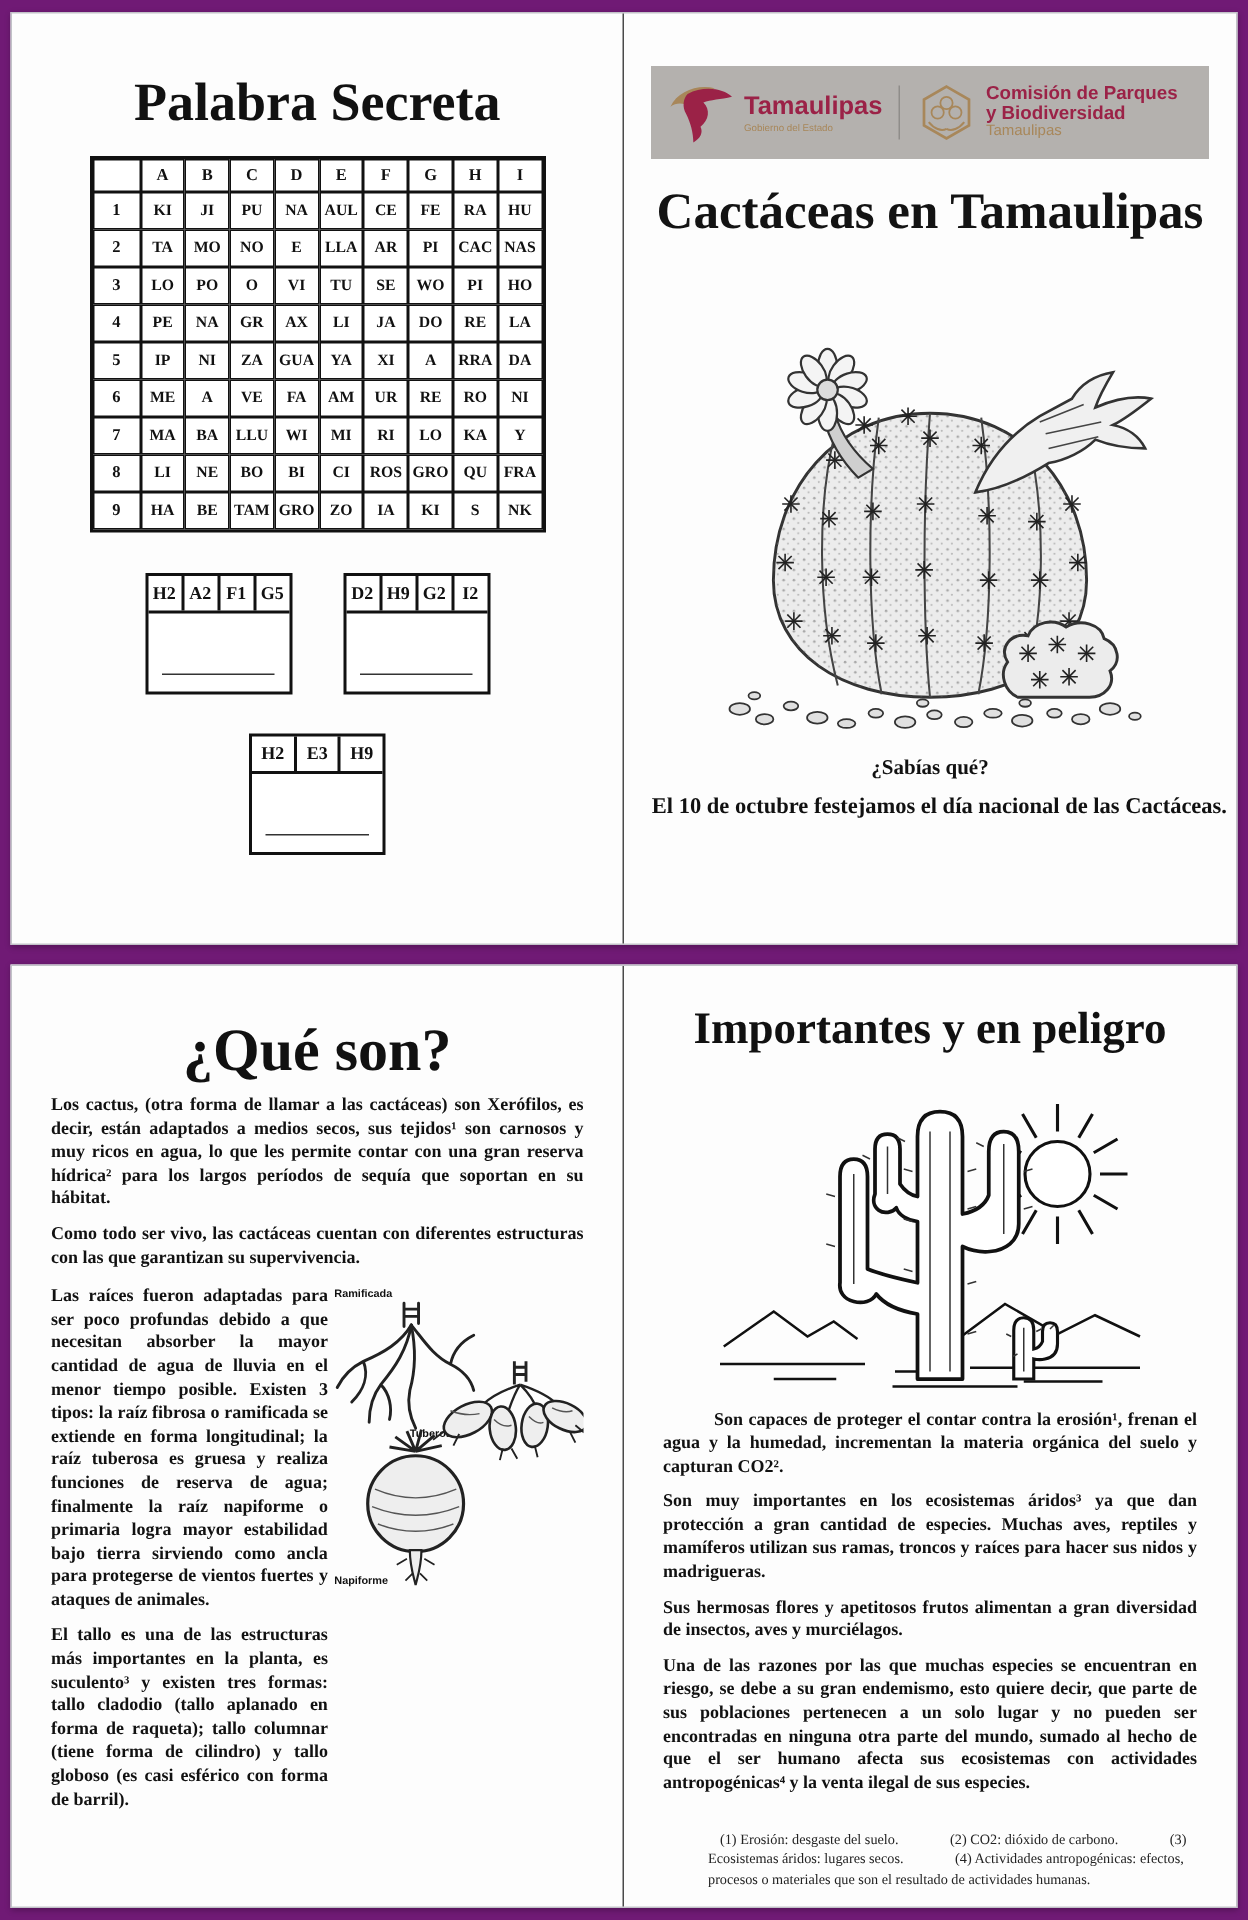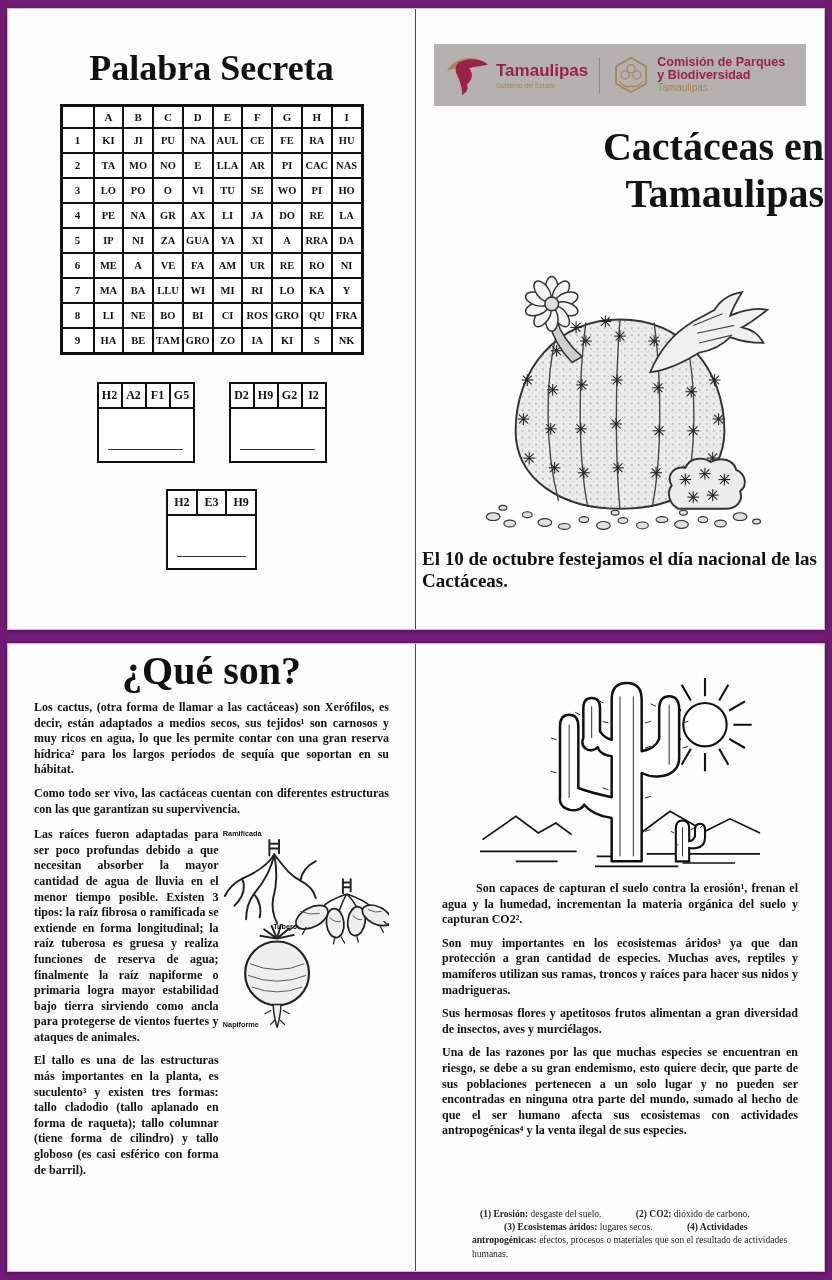--- a/index.html
+++ b/index.html
@@ -35,35 +35,35 @@
   
   .logo-strip{width:372px;margin:35px auto 0;background:#b4b1ae;height:62px;display:flex;
               align-items:center;padding:0 10px;box-sizing:border-box;gap:7px;}
   .logo-group{display:flex;align-items:center;gap:6px;}
   .state-text .state-name{font-family:"Liberation Sans",sans-serif;font-weight:bold;font-size:17px;color:#9b2247;}
   .state-text .state-sub{font-family:"Liberation Sans",sans-serif;font-size:6.5px;color:#a8875a;margin-top:1px;}
   .logo-divider{width:1px;height:36px;background:#8f8d8a;margin:0 4px;}
   .comm-text{line-height:1.05;}
   .comm-text .comm-line{font-family:"Liberation Sans",sans-serif;font-weight:bold;font-size:12.5px;color:#9b2247;}
   .comm-text .comm-sub{font-family:"Liberation Sans",sans-serif;font-size:10px;color:#a8875a;margin-top:1px;}
-  .p2-title{margin:17px 0 0;text-align:right;font-size:40px;font-weight:bold;color:#131313;}
+  .p2-title{margin:17px 0 12px;text-align:center;font-size:34px;font-weight:bold;color:#131313;}
   .p2-illustration{display:block;margin:6px auto 0;}
   .fact-heading{margin-top:10px;text-align:center;font-weight:bold;font-size:14px;color:#111;}
-  .fact-text{margin-top:9px;text-align:left;font-weight:bold;font-size:19px;color:#111;padding:0 6px;}
+  .fact-text{margin-top:9px;text-align:right;font-weight:bold;font-size:15px;color:#111;padding:0 6px;}
 
   
-  .p3-title{margin:6px 0 0;text-align:center;font-size:40px;font-weight:bold;color:#111;line-height:1.05;}
+  .p3-title{margin:35px 0 0;text-align:center;font-size:40px;font-weight:bold;color:#111;line-height:1.05;}
   .p4-title{margin:26px 0 0;text-align:center;font-size:30px;font-weight:bold;color:#111;line-height:1.05;}
   .body-text p{margin:8px 0 0;font-size:12px;font-weight:bold;line-height:1.3;text-align:justify;color:#111;}
   .body-text p.indent{text-indent:34px;}
   .two-col{display:flex;margin-top:2px;}
   .col-text{width:52%;}
   .col-img{width:48%;display:flex;justify-content:center;}
   .footnote{margin-top:auto;font-size:9.5px;line-height:1.4;color:#222;padding:6px 4px 10px 30px;text-indent:-24px;text-align:left;}
-  .fn-b{font-weight:bold;padding-left:32px;}
+  .fn-b{font-weight:normal;padding-left:32px;}
   .p4-illustration{display:block;margin:4px auto 0;}
   svg text{font-family:"Liberation Sans",sans-serif;}
 </style>
 </head>
 <body>
 
 <div class="canvas">
 
   <div class="sheet sheet-top">
 
@@ -341,20 +341,21 @@
         </g>
 
         <path d="M196,152 C205,130 220,112 240,100 L262,88 C268,78 278,72 290,70 C284,80 280,88 278,94 C292,88 306,86 316,88 C306,96 298,102 290,106 C300,108 308,114 312,122 C300,122 288,120 278,116 C270,124 258,130 246,132 C230,142 212,150 196,152 Z" fill="#f0f0f0" stroke="#333" stroke-width="1.8"></path>
         <g fill="none" stroke="#444" stroke-width="1.1">
           <path d="M240,104 L270,92"></path>
             <path d="M244,112 L282,104"></path>
             <path d="M246,122 L280,114"></path>
         </g>
       </svg>
 
+      <div class="fact-heading">¿Sabías qué?</div>
       <div class="fact-text">El 10 de octubre festejamos el día nacional de las Cactáceas.</div>
     </div>
   </div>
 
   <div class="sheet sheet-bottom">
 
     <div class="page page-left body-text" style="padding:0 26px;">
       <h1 class="p3-title">¿Qué son?</h1>
       <p>Los cactus, (otra forma de llamar a las cactáceas) son Xerófilos, es decir, están adaptados a medios secos, sus tejidos¹ son carnosos y muy ricos en agua, lo que les permite contar con una gran reserva hídrica² para los largos períodos de sequía que soportan en su hábitat.</p>
       <p>Como todo ser vivo, las cactáceas cuentan con diferentes estructuras con las que garantizan su supervivencia.</p>
@@ -395,20 +396,21 @@
               <path d="M54,194 l-7,4 M66,194 l7,4 M58,204 l-5,5 M63,204 l5,5" fill="none" stroke="#222" stroke-width="1.2"></path>
             </g>
             <text x="4" y="211" font-size="7.5" font-weight="bold" fill="#111">Napiforme</text>
           </svg>
         </div>
       </div>
       <div class="footnote"></div>
     </div>
 
     <div class="page body-text" style="padding:0 26px;">
+      <h1 class="p4-title">Importantes y en peligro</h1>
 
       <svg class="p4-illustration" width="330" height="225" viewBox="0 0 360 270">
 
         <g stroke="#111" stroke-width="2.5" fill="none">
           <circle cx="282" cy="92" r="26" fill="#fff"></circle>
           <path d="M316,92 L338,92 M311,109 L330,120 M299,121 L310,140 M282,126 L282,148 M265,121 L254,140 M253,109 L234,120 M248,92 L226,92 M253,75 L234,64 M265,63 L254,44 M282,58 L282,36 M299,63 L310,44 M311,75 L330,64"></path>
         </g>
 
         <g stroke="#111" stroke-width="2" fill="none">
           <path d="M15,230 L55,202 L82,222 L103,210 L122,224"></path>
@@ -422,20 +424,20 @@
         <path d="M247,256 L247,217 Q247,207 255,207 Q263,207 263,217 L263,232 Q268,231 270,226 L270,218 Q270,211 276,211 Q282,211 282,218 L282,228 Q282,238 272,240 Q268,241 263,240 L263,256 Z" fill="#fff" stroke="#111" stroke-width="2.5"></path>
         <path d="M255,215 V250 M245,222 l-4,-2 M265,218 l4,-2 M250,236 l-4,2 M276,216 l3,-3" fill="none" stroke="#333" stroke-width="1.2"></path>
 
         <path d="M170,62 Q170,42 188,42 Q206,42 206,62 L206,124 C216,122 224,117 227,109 L227,74 Q227,58 239,58 Q251,58 251,74 L251,132 C251,146 240,153 228,154 C219,155 210,152 206,150 L206,256 L170,256 L170,204 C158,202 144,197 137,188 C134,194 126,196 119,194 C111,192 107,186 108,179 L108,94 Q108,80 119,80 Q130,80 130,94 L130,168 C140,172 156,176 170,179 L170,130 C162,129 155,125 153,119 C150,123 143,124 139,121 C135,118 134,113 136,108 L136,72 Q136,60 146,60 Q156,60 156,72 L156,100 C160,106 165,109 170,110 Z" fill="#fff" stroke="#111" stroke-width="3" stroke-linejoin="round"></path>
         <g stroke="#333" stroke-width="1.2" fill="none">
           <path d="M180,58 V250 M196,58 V250 M146,70 V108 M239,68 V140 M119,92 V180"></path>
           <path d="M166,90 l-7,-2 M166,130 l-7,-2 M166,170 l-7,-2 M210,90 l7,-2 M210,120 l7,-2 M210,180 l7,-2 M210,220 l7,-2 M104,110 l-7,-2 M104,150 l-7,-2 M255,90 l7,-2 M255,120 l7,-2 M132,80 l-6,-3 M160,66 l-6,-3 M223,70 l-6,-3"></path>
         </g>
       </svg>
 
-      <p class="indent">Son capaces de capturan el suelo contra la erosión¹, frenan el agua y la humedad, incrementan la materia orgánica del suelo y capturan CO2².</p>
+      <p class="indent">Son capaces de proteger el contar contra la erosión¹, frenan el agua y la humedad, incrementan la materia orgánica del suelo y capturan CO2².</p>
       <p>Son muy importantes en los ecosistemas áridos³ ya que dan protección a gran cantidad de especies. Muchas aves, reptiles y mamíferos utilizan sus ramas, troncos y raíces para hacer sus nidos y madrigueras.</p>
       <p>Sus hermosas flores y apetitosos frutos alimentan a gran diversidad de insectos, aves y murciélagos.</p>
       <p>Una de las razones por las que muchas especies se encuentran en riesgo, se debe a su gran endemismo, esto quiere decir, que parte de sus poblaciones pertenecen a un solo lugar y no pueden ser encontradas en ninguna otra parte del mundo, sumado al hecho de que el ser humano afecta sus ecosistemas con actividades antropogénicas⁴ y la venta ilegal de sus especies.</p>
       <div class="footnote"><span class="fn-b">(1)  Erosión:</span><span> desgaste del suelo. </span><span class="fn-b">(2) CO2:</span><span> dióxido de carbono. </span><span class="fn-b">(3) Ecosistemas áridos:</span><span> lugares secos. </span><span class="fn-b">(4) Actividades antropogénicas:</span><span> efectos, procesos o materiales que son el resultado de actividades humanas.</span></div>
     </div>
   </div>
 </div>
 
 </body></html>

